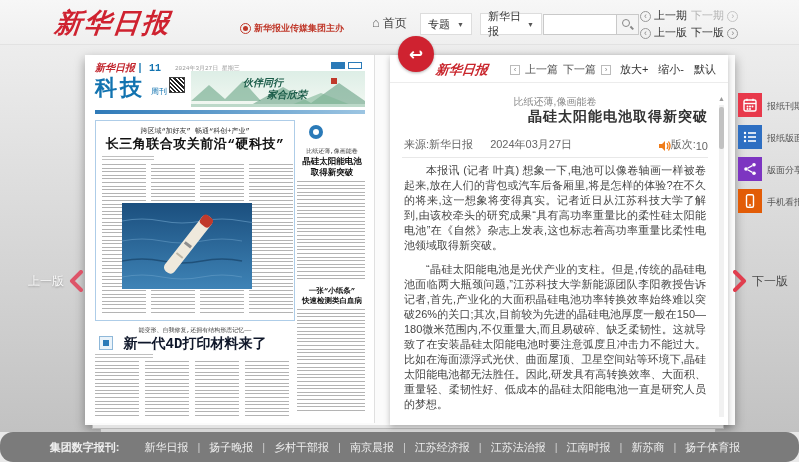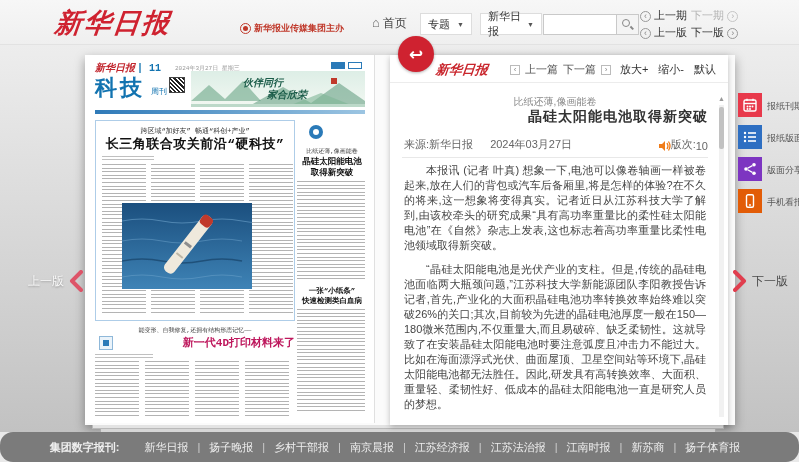--- a/index.html
+++ b/index.html
@@ -56,21 +56,21 @@
   .ftl { position:absolute; background-image:repeating-linear-gradient(#b0b0b0 0 1px,transparent 1px 3.2px); opacity:.8; }
   .photo { position:absolute; left:26px; top:82px; width:130px; height:86px; background:#2a6391; }
   .side-circ { position:absolute; left:224px; top:70px; width:14px; height:14px; border-radius:50%; background:#2a7ab8; }
   .side-circ::after { content:""; position:absolute; left:4px; top:4px; width:6px; height:6px; border-radius:50%; background:#fff; }
   .side-kicker { position:absolute; left:212px; top:92px; width:70px; text-align:center; font-size:6px; color:#444; }
   .side-h { position:absolute; left:212px; width:70px; text-align:center; font-size:8.5px; font-weight:bold; color:#111; cursor:pointer; }
   .mid-h { position:absolute; left:212px; width:70px; text-align:center; font-size:7.5px; font-weight:bold; color:#111; cursor:pointer; }
   .bot-kicker { position:absolute; left:10px; top:271px; width:200px; text-align:center; font-size:6px; color:#444; }
   .bot-ico { position:absolute; left:14px; top:281px; width:14px; height:14px; border:1px solid #8fb8d9; background:#eaf3fa; }
   .bot-ico::after { content:""; position:absolute; left:3px; top:3px; right:3px; bottom:3px; background:#2a7ab8; }
-  .bot-h { position:absolute; left:10px; top:280px; width:200px; text-align:right; font-size:11px; font-weight:bold; color:#be185d; cursor:pointer; }
+  .bot-h { position:absolute; left:10px; top:280px; width:200px; text-align:center; font-size:14px; font-weight:bold; color:#0f172a; cursor:pointer; }
 
   
   .pdf-wrap { position:absolute; left:346px; top:318px; width:46px; text-align:center; cursor:pointer; z-index:6; }
   .pdf-ico { width:26px; height:26px; margin:0 auto; background:#d9281c; border-radius:4px; color:#fff; font-size:9px; font-weight:bold; display:flex; align-items:center; justify-content:center; box-shadow:0 1px 3px rgba(0,0,0,.3); }
   .pdf-label { font-size:10px; color:#333; margin-top:3px; }
 
   
   .reader { position:absolute; left:390px; top:10px; width:338px; height:370px; background:#fff; box-shadow:0 2px 6px rgba(0,0,0,.25); }
   .r-top { position:absolute; left:0; top:0; width:100%; height:28px; border-bottom:1px solid #ececec; }
   .r-logo { position:absolute; left:46px; top:6px; font-size:13px; font-weight:bold; font-style:italic; color:#c9252c; transform:skewX(-6deg); }

